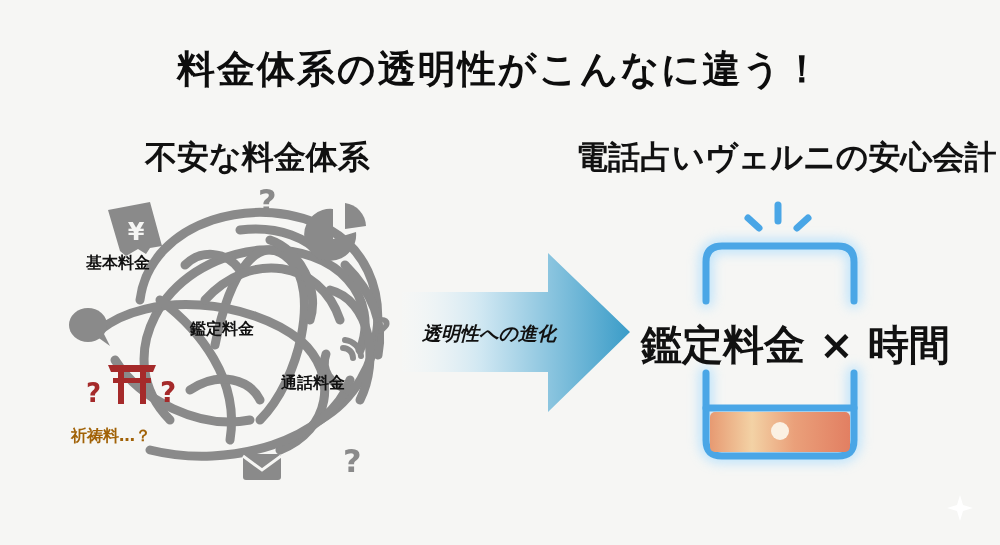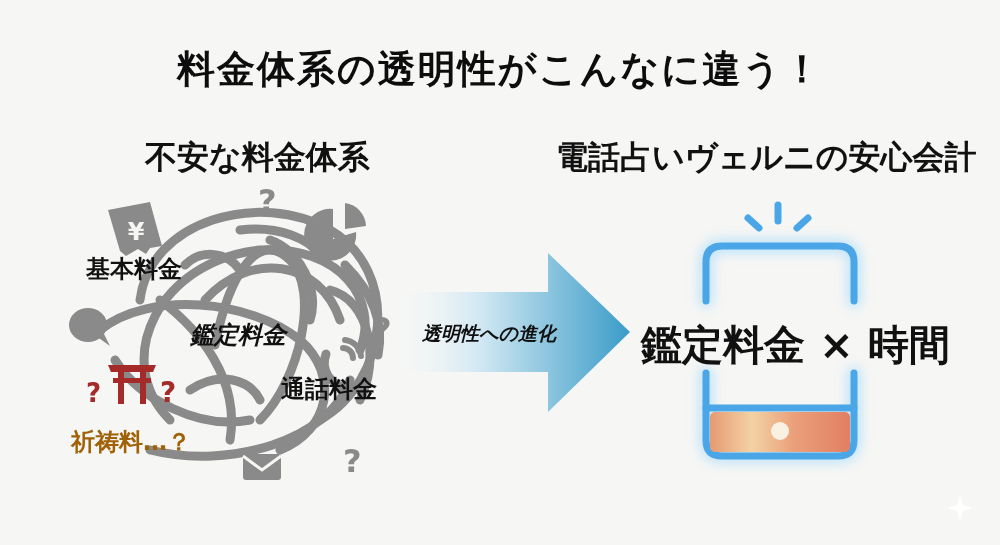--- a/index.html
+++ b/index.html
@@ -11,34 +11,34 @@
     color: #111;
   }
   .abs { position: absolute; }
   .main-title {
     left: 0; top: 44px; width: 1000px; text-align: center;
     font-size: 38px; font-weight: bold; letter-spacing: 2px; color: #0d0d0d;
   }
   .sub-title {
     font-size: 32px; font-weight: bold; color: #111; white-space: nowrap;
   }
-  .lbl { font-size: 24px; font-weight: bold; color: #111; white-space: nowrap; }
+  .lbl { font-size: 16px; font-weight: bold; color: #111; white-space: nowrap; }
   .red { color: #a16207; }
   svg.art { position: absolute; left: 0; top: 0; }
   .arrow-label { font-size: 19px; font-weight: bold; color: #111; white-space: nowrap; }
   .right-formula { font-size: 41px; font-weight: bold; color: #111; white-space: nowrap; }
 </style>
 </head>
 <body>
 
 <div class="abs main-title">料金体系の透明性がこんなに違う！</div>
 
 <div class="abs sub-title" style="left:145px; top:136px;">不安な料金体系</div>
 
-<div class="abs sub-title" style="left:556px; top:136px;">電話占いヴェルニの安心会計</div>
+<div class="abs sub-title" style="left:576px; top:136px;">電話占いヴェルニの安心会計</div>
 
 <svg class="art" width="1000" height="545" viewBox="0 0 1000 545">
   <defs>
     <linearGradient id="arrowGrad" x1="0" y1="0" x2="1" y2="0">
       <stop offset="0" stop-color="#f4f8f9" stop-opacity="0.2"></stop>
       <stop offset="0.35" stop-color="#cfe7f2"></stop>
       <stop offset="1" stop-color="#3a9cc8"></stop>
     </linearGradient>
     <linearGradient id="baseGrad" x1="0" y1="0" x2="1" y2="0">
       <stop offset="0" stop-color="#e79a72"></stop>
@@ -129,19 +129,19 @@
       <line x1="808" y1="218" x2="797" y2="228"></line>
     </g>
     <rect x="710" y="412" width="140" height="40" rx="5" fill="url(#baseGrad)"></rect>
     <circle cx="780" cy="431" r="9" fill="#fbf1e3"></circle>
   </g>
 
   <path d="M960 495 L963 505 L973 508 L963 511 L960 521 L957 511 L947 508 L957 505 Z" fill="#ffffff"></path>
 </svg>
 
 <div class="abs lbl" style="left:86px; top:253px;">基本料金</div>
-<div class="abs lbl" style="left:190px; top:319px;font-style:italic;">鑑定料金</div>
+<div class="abs lbl" style="left:190px; top:319px;">鑑定料金</div>
 <div class="abs lbl" style="left:281px; top:373px;">通話料金</div>
 <div class="abs lbl red" style="left:71px; top:426px;">祈祷料…？</div>
 
 <div class="abs arrow-label" style="left:422px; top:321px;font-style:italic;">透明性への進化</div>
 
 <div class="abs right-formula" style="left:641px; top:318px;">鑑定料金 × 時間</div>
 
 </body></html>

